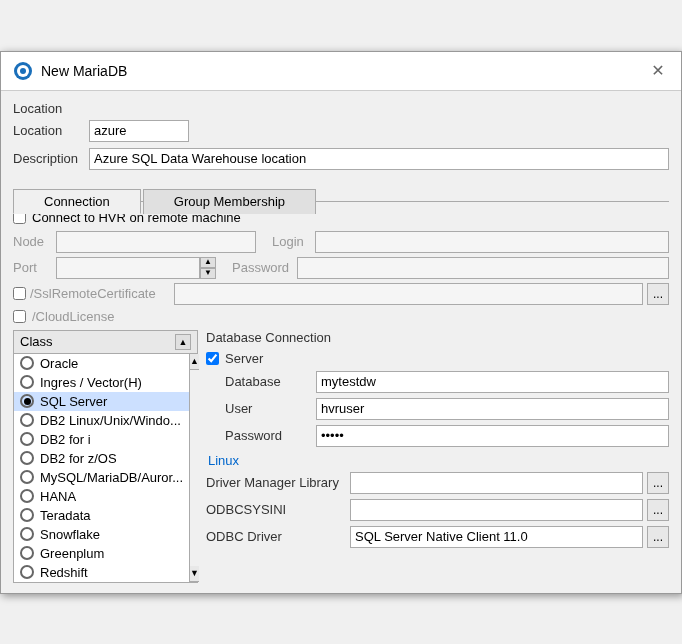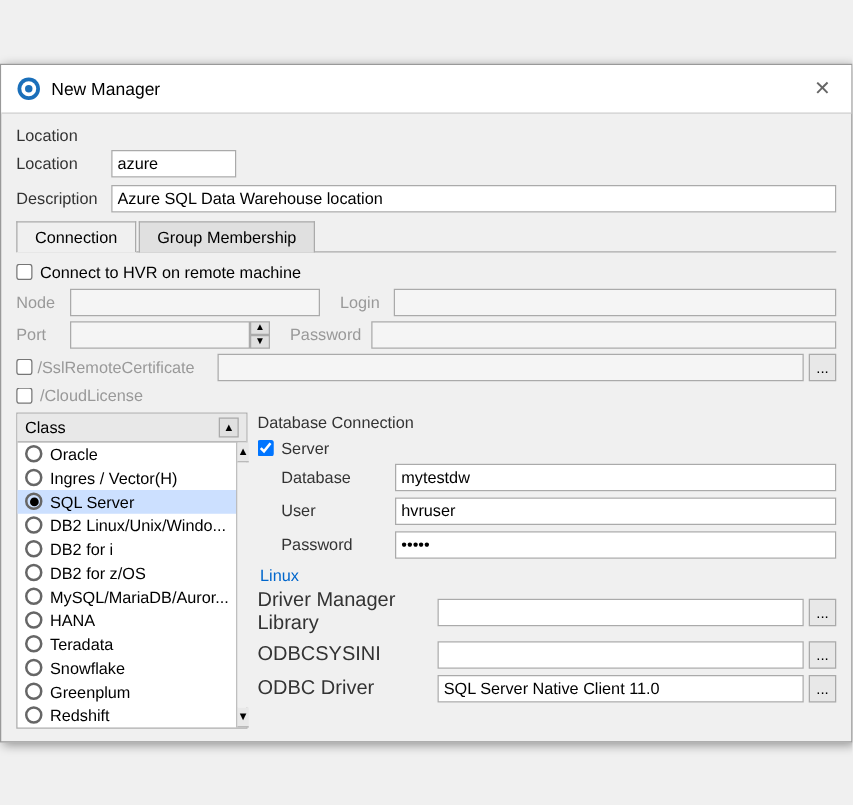--- a/index.html
+++ b/index.html
@@ -87,29 +87,29 @@
       margin-bottom: 4px;
       font-size: 13px;
     }
     
     .tabs {
       display: flex;
       border-bottom: 1px solid #aaa;
       margin-bottom: 8px;
     }
     .tab {
-      padding: 4px 14px;
+      padding: 4px 30px;
       border: 1px solid #aaa;
       border-bottom: none;
       background: #e0e0e0;
       cursor: pointer;
       font-size: 13px;
       margin-right: 2px;
       position: relative;
-      top: 1px;
+      top: 13px;
     }
     .tab.active {
       background: #f0f0f0;
       border-bottom: 1px solid #f0f0f0;
       z-index: 1;
     }
     
     .checkbox-row {
       display: flex;
       align-items: center;
@@ -262,21 +262,21 @@
     .odbc-row {
       display: flex;
       align-items: center;
       margin-bottom: 5px;
       gap: 4px;
     }
     .odbc-label {
       width: 140px;
       color: #333;
       flex-shrink: 0;
-      font-size: 16px;
+      font-size: 13px;
     }
     .odbc-input {
       flex: 1;
       height: 22px;
     }
     
     .bottom-bar {
       display: flex;
       justify-content: flex-end;
       align-items: center;
@@ -337,21 +337,21 @@
 
 <div class="dialog">
 
   <div class="titlebar">
     <div class="titlebar-left">
       <svg class="app-icon" viewBox="0 0 20 20">
         <circle cx="10" cy="10" r="9" fill="#1a6fba"></circle>
         <circle cx="10" cy="10" r="6" fill="#fff"></circle>
         <circle cx="10" cy="10" r="3" fill="#1a6fba"></circle>
       </svg>
-      <span class="title-text">New Manager</span>
+      <span class="title-text">New MariaDB</span>
     </div>
     <button class="close-btn">✕</button>
   </div>
 
   <div class="content">
 
     <div class="section-label">Location</div>
     <div class="field-row">
       <span class="field-label">Location</span>
       <input type="text" class="input-location" value="azure" style="">

